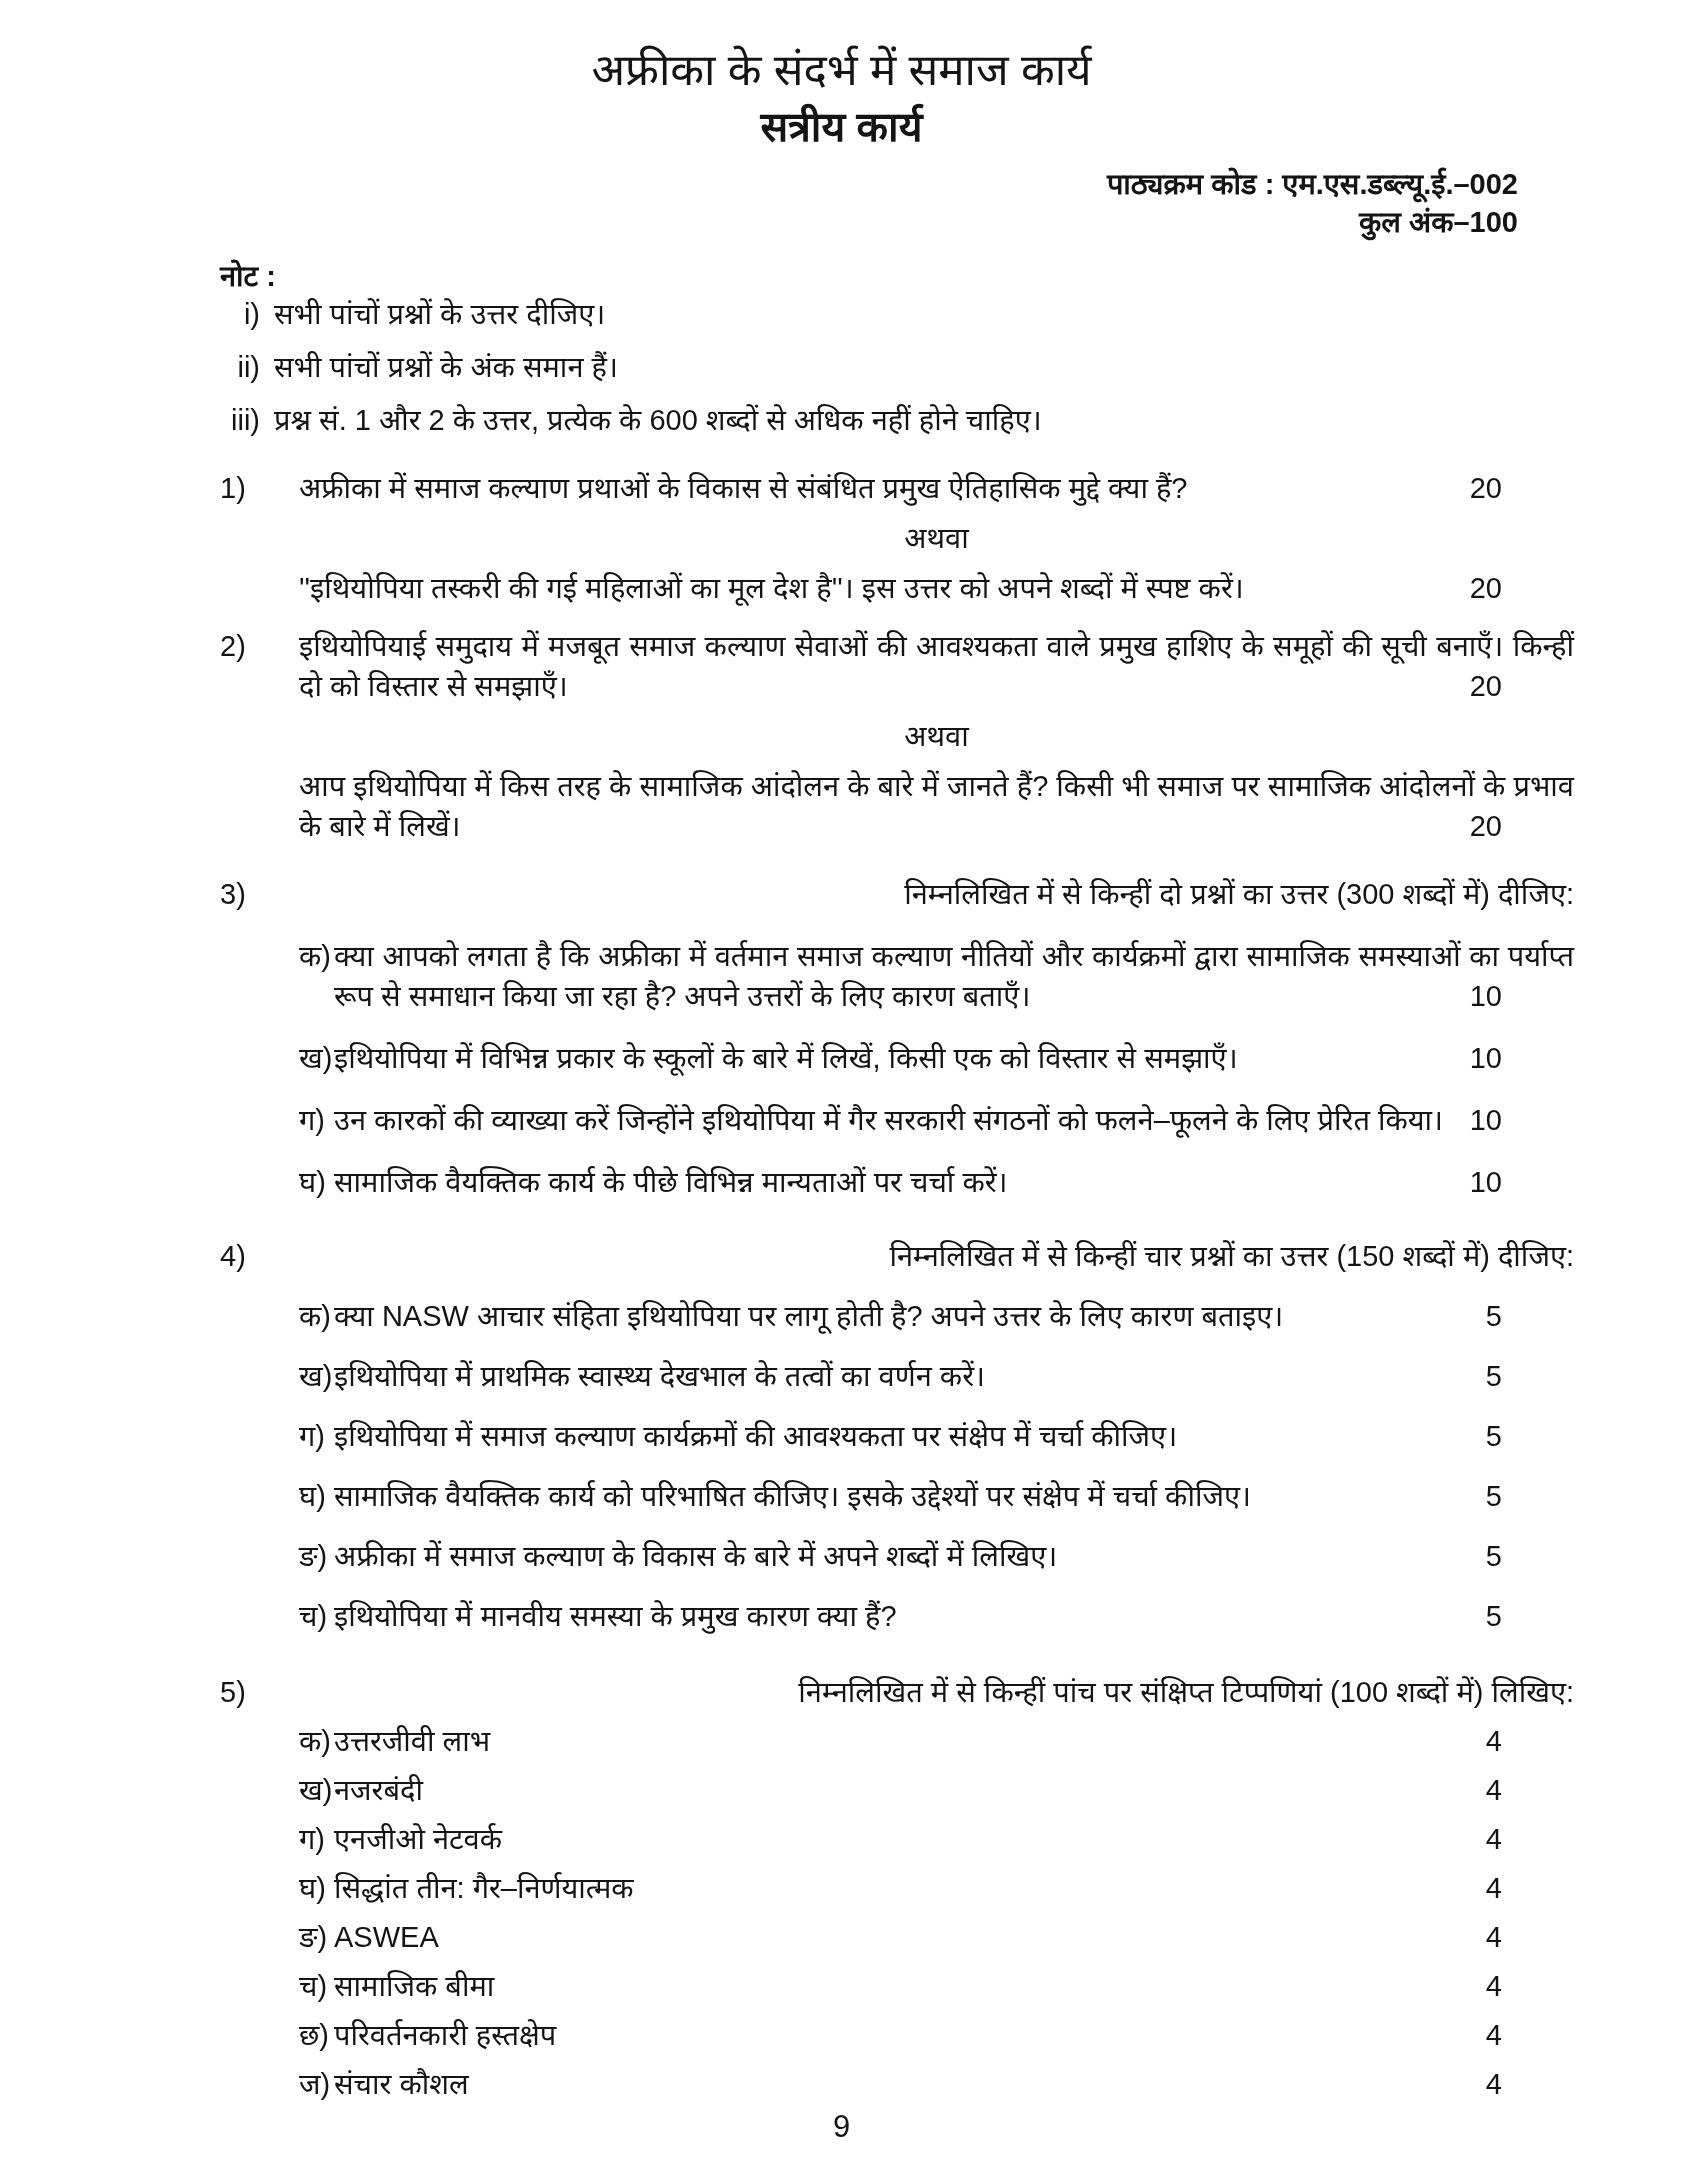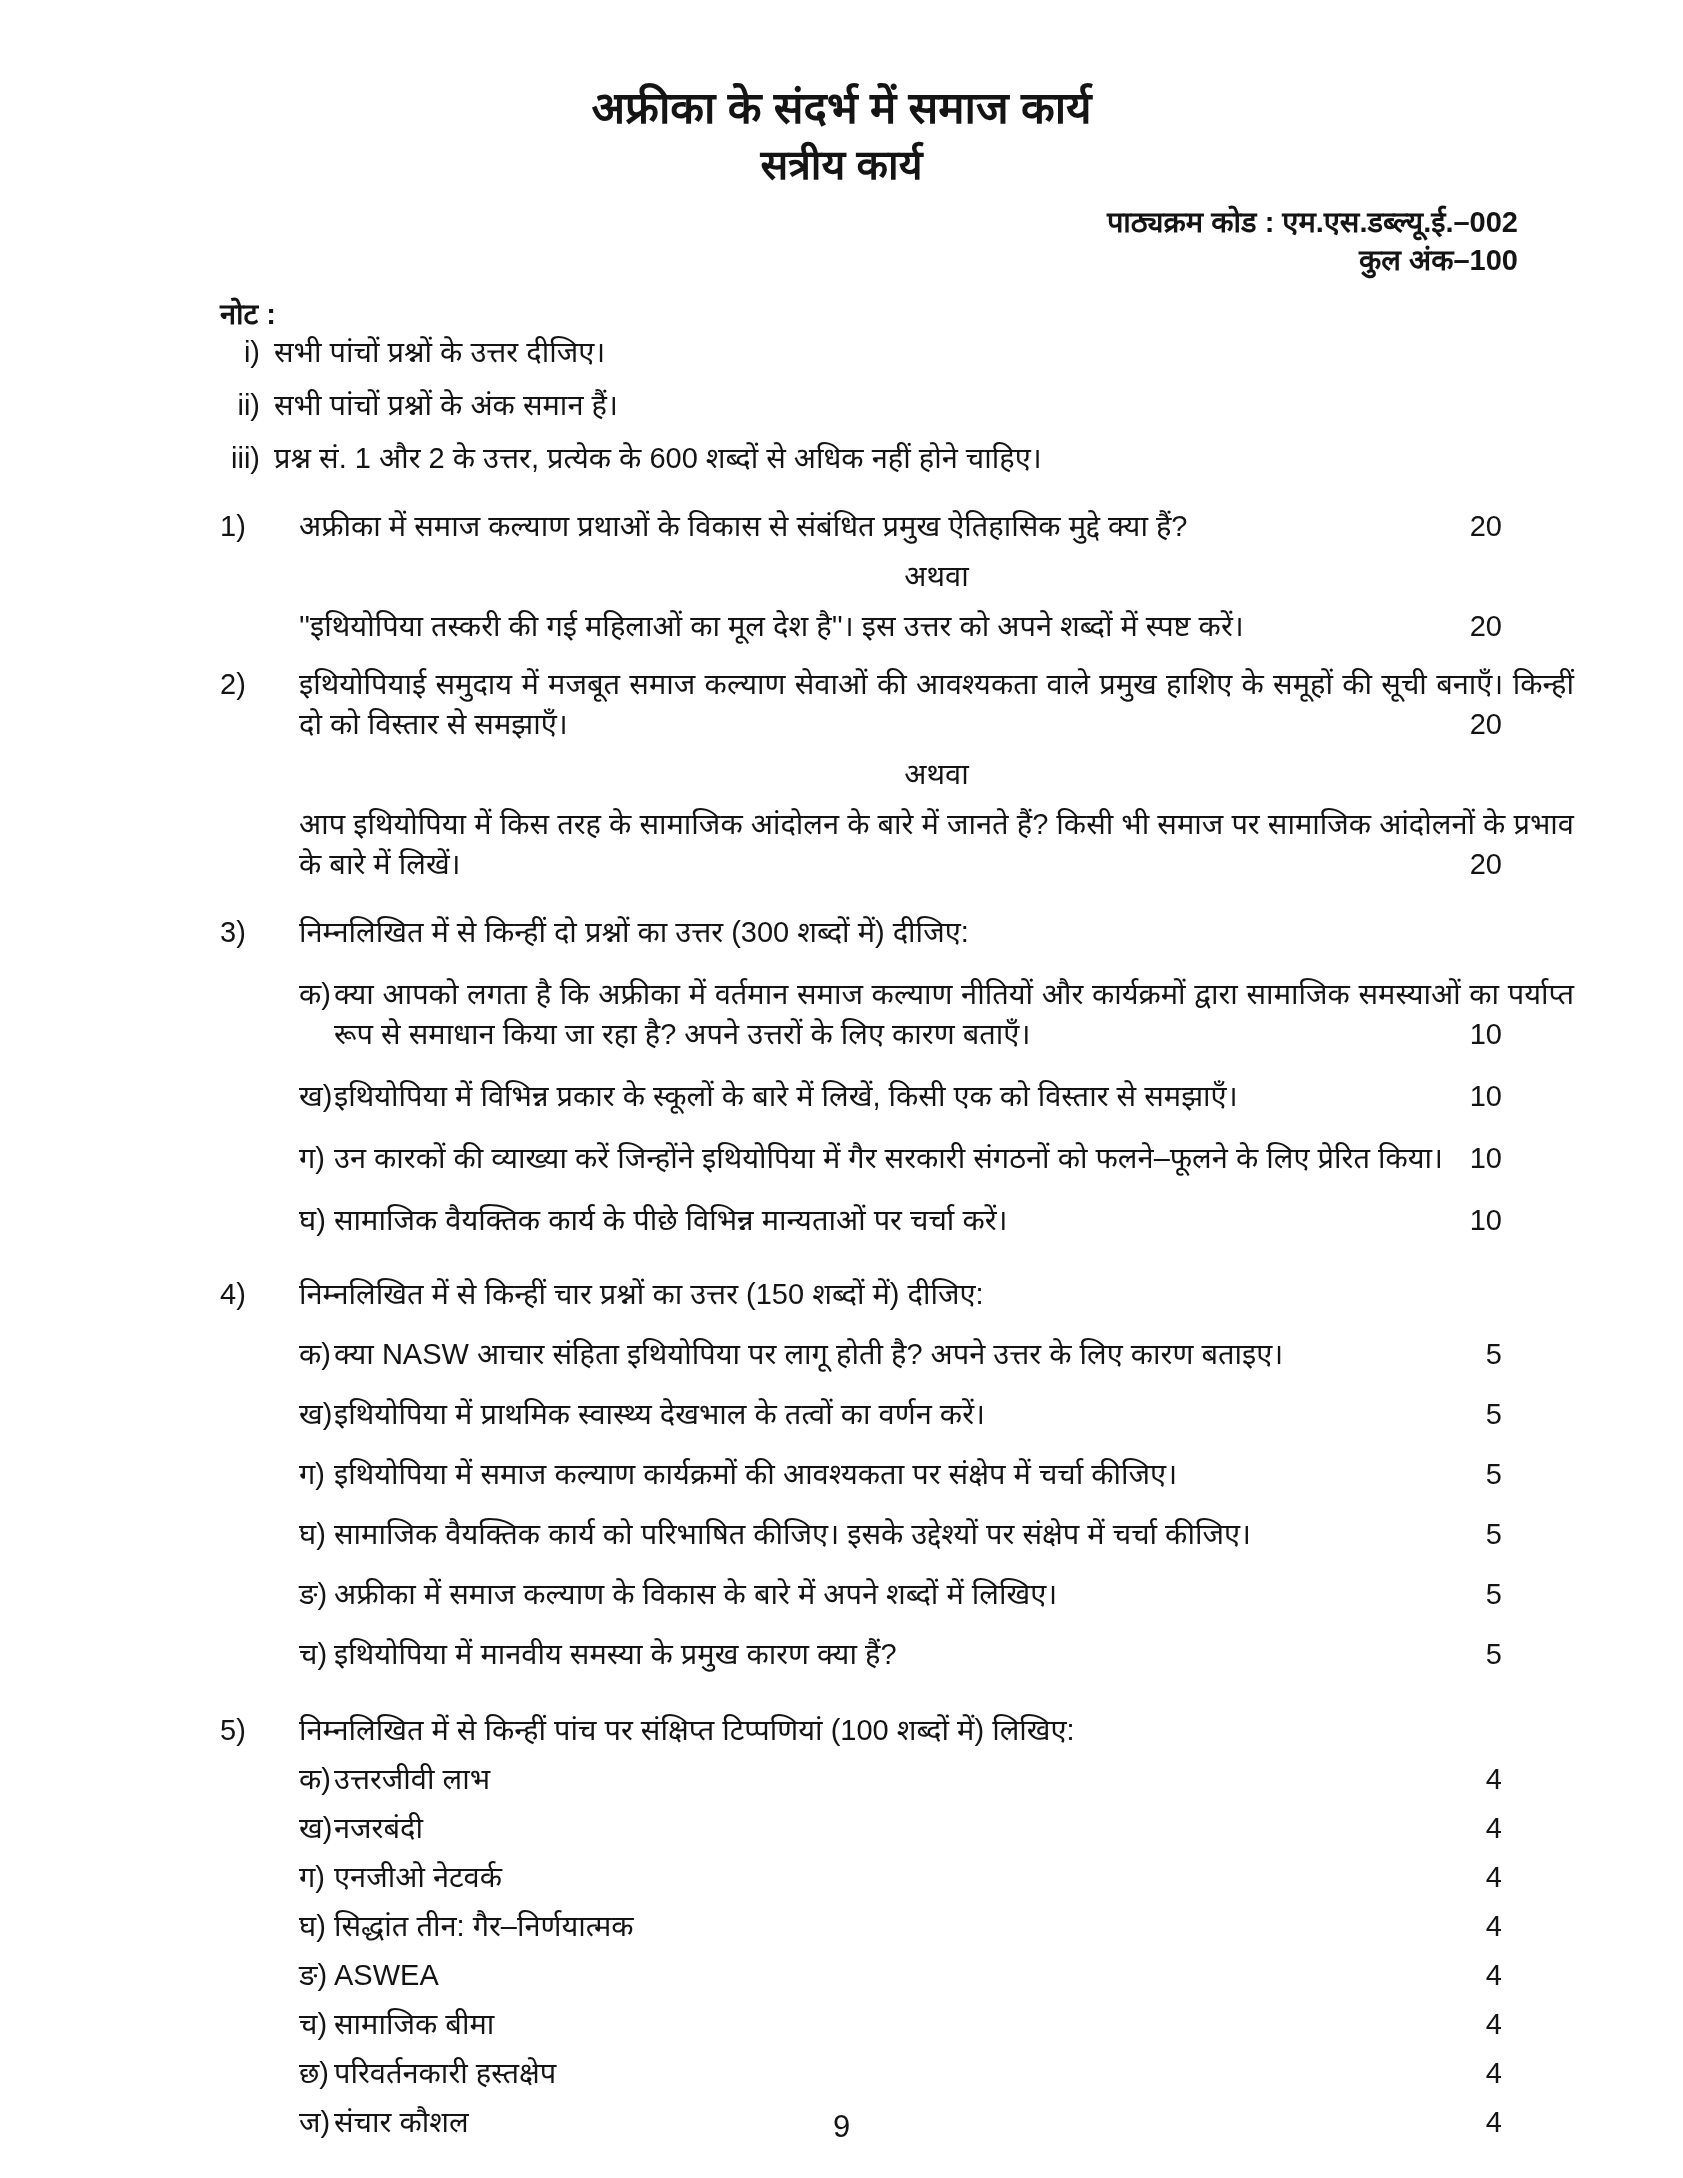--- a/index.html
+++ b/index.html
@@ -6,23 +6,23 @@
   html, body { margin: 0; padding: 0; }
   body {
     width: 1683px; height: 2178px;
     background: #ffffff;
     color: #141414;
     font-family: "Liberation Sans", "DejaVu Sans", sans-serif;
   }
   .page { position: relative; width: 1683px; height: 2178px; overflow: hidden; background: #ffffff; }
 
   .title {
-    padding-top: 81px;
+    padding-top: 43px;
     text-align: center;
-    font-size: 44px; font-weight: 700; line-height: 53px;
+    font-size: 44px; font-weight: 400; line-height: 53px;
   }
   .subtitle {
     margin-top: 6px;
     text-align: center;
     font-size: 41px; font-weight: 700; line-height: 51px;
   }
   .meta {
     margin-top: 12px;
     padding-right: 165px;
     text-align: right;
@@ -43,21 +43,21 @@
   .q1 { margin-top: 14px; }
   .q2 { margin-top: 18px; }
   .q3 { margin-top: 28px; }
   .q4 { margin-top: 34px; }
   .q5 { margin-top: 36px; }
   .qnum { position: absolute; left: 0; top: 0; }
   .qbody { margin-left: 79px; }
   .qline { position: relative; }
   .qtext { text-align: justify; }
   .or { text-align: center; margin: 10px 0; }
-  .qhead { text-align: left; margin-top: 13px; }
+  .qhead { text-align: right; margin-top: 13px; }
 
   .sub { position: relative; margin-top: 22px; }
   .q4 .sub { margin-top: 20px; }
   .q5 .sub { margin-top: 9px; }
   .sublabel { position: absolute; left: 0; top: 0; }
   .subtext { margin-left: 35px; text-align: justify; }
 
   .mark { position: absolute; right: 72px; bottom: 0; }
 
   .pagenum {

